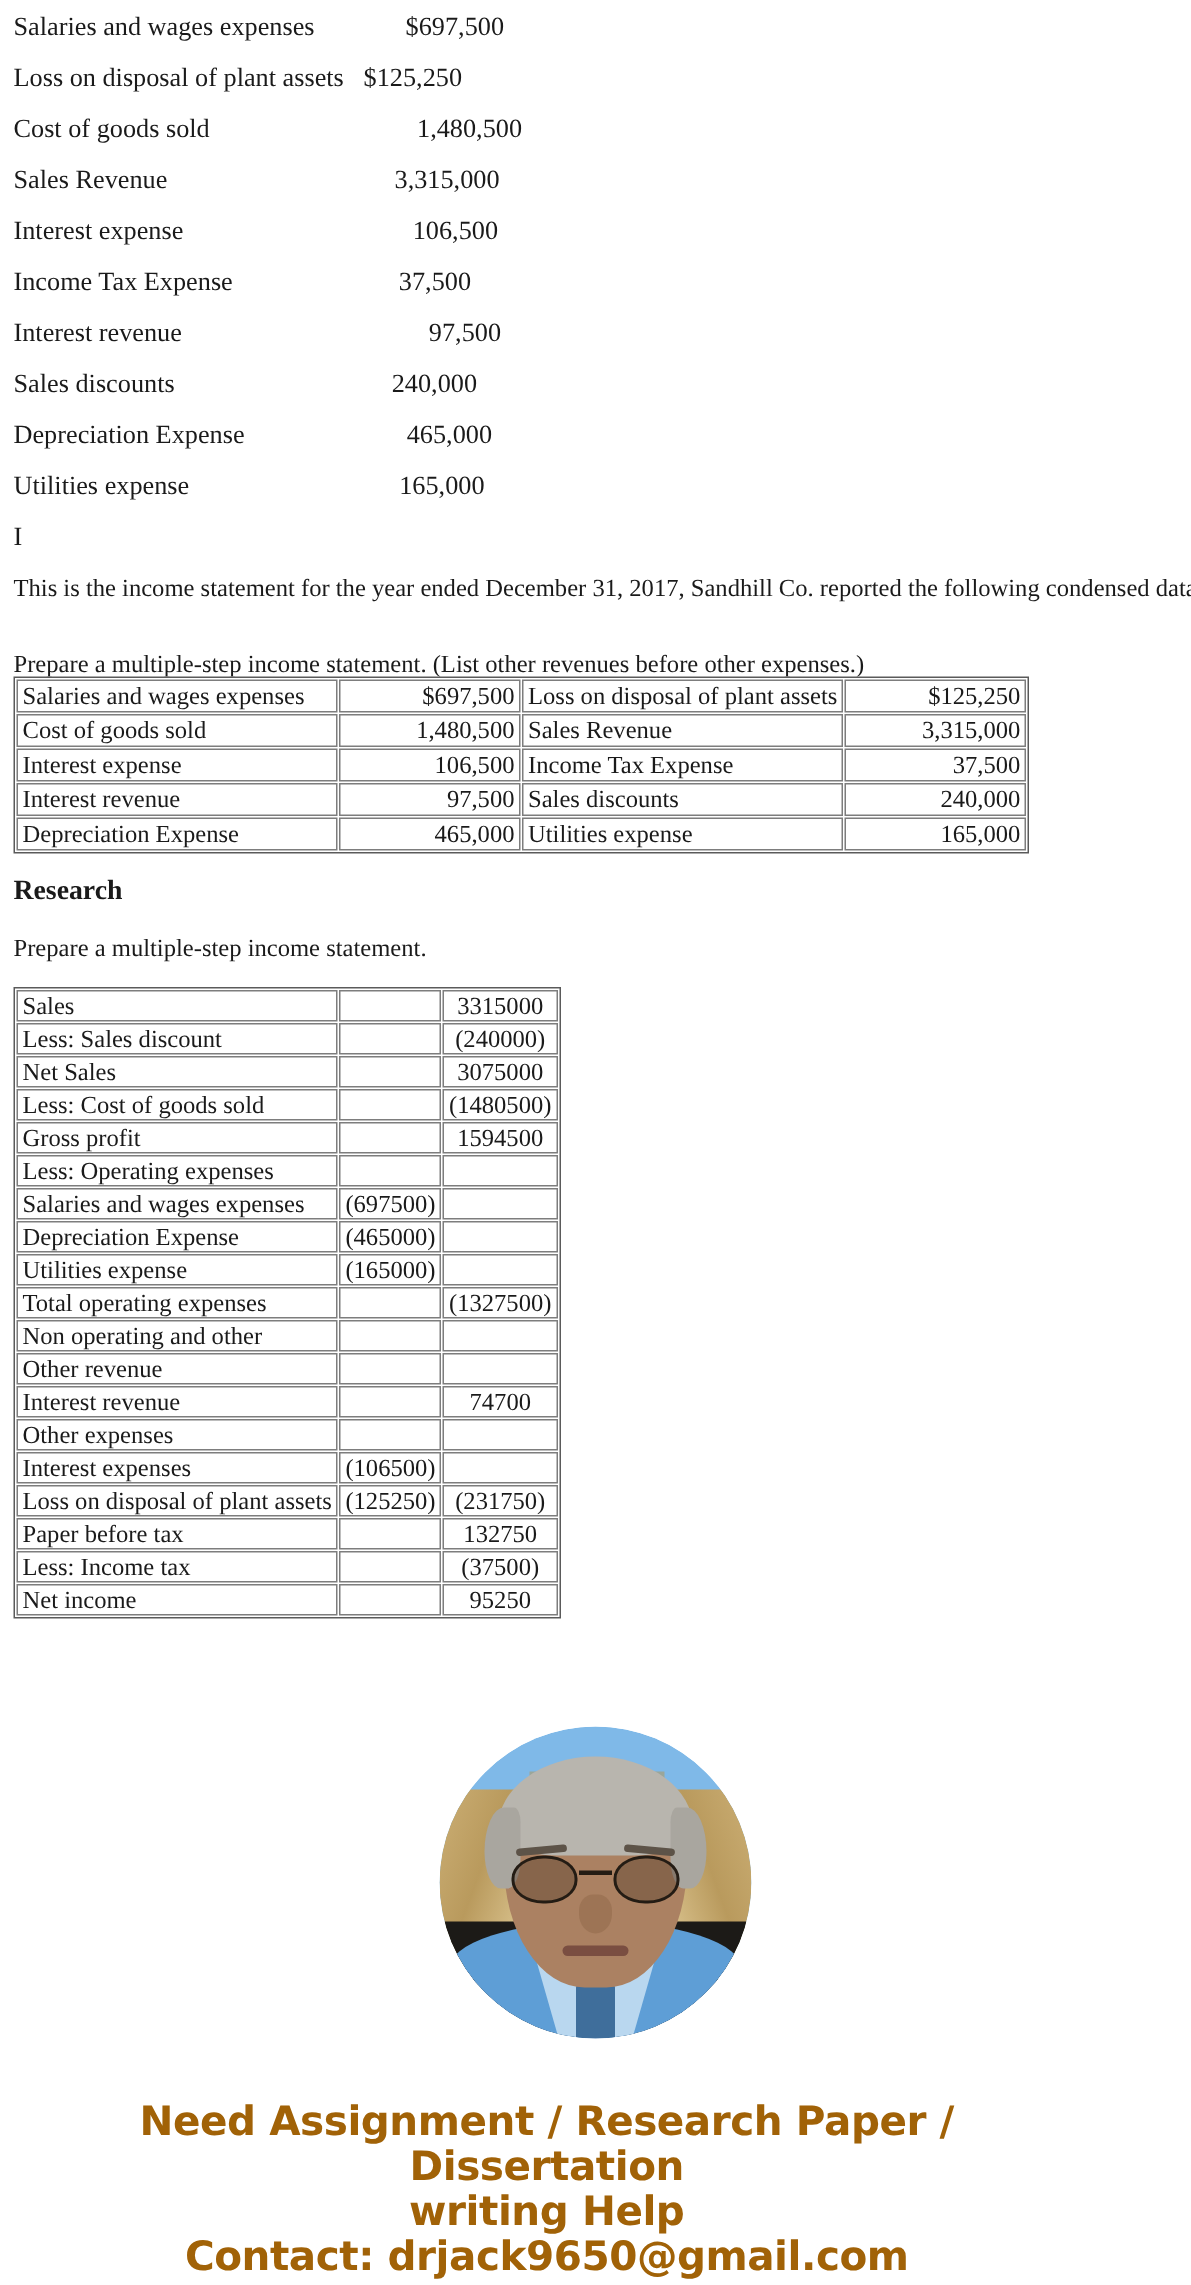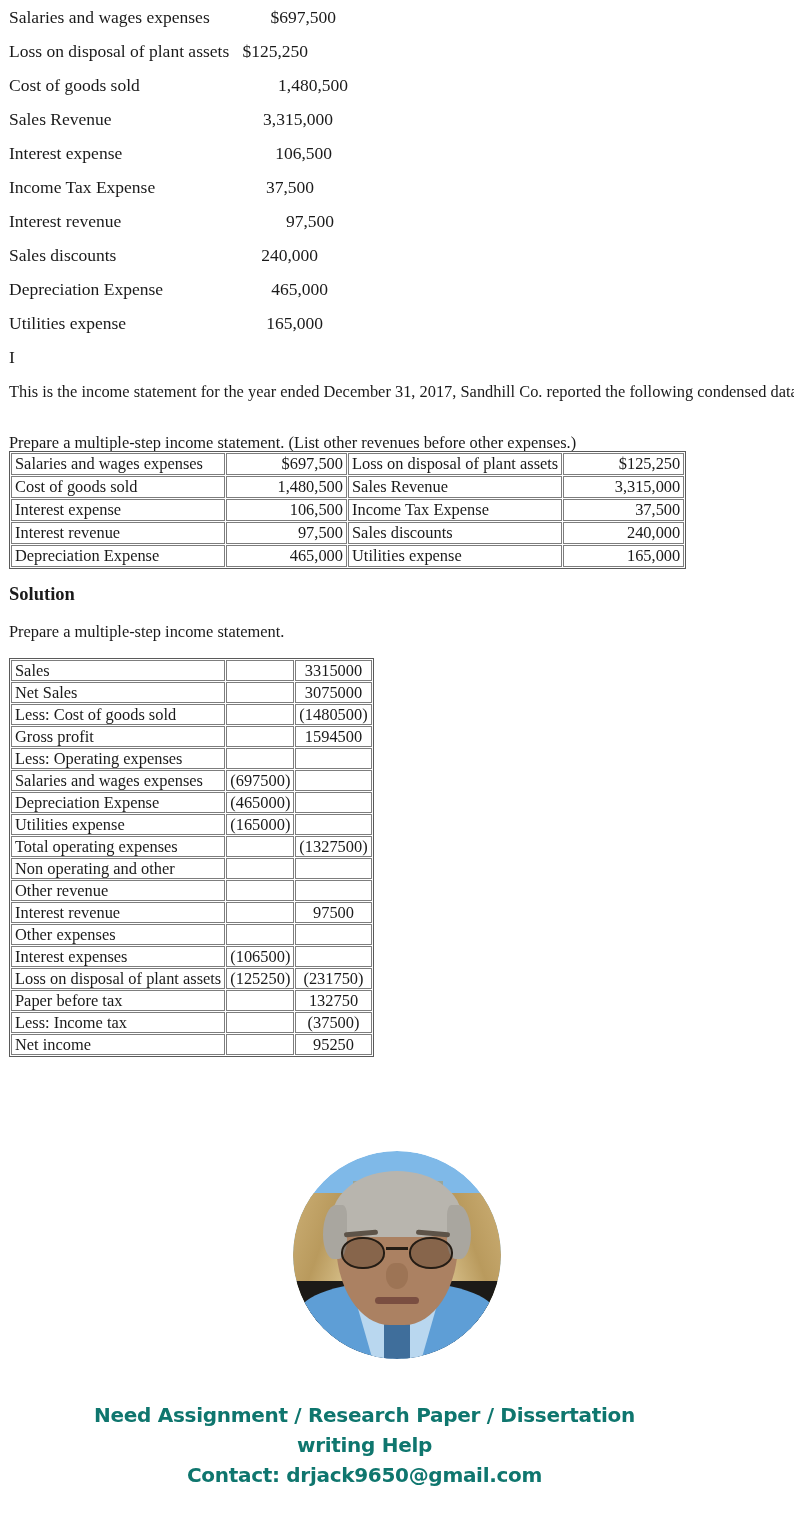--- a/index.html
+++ b/index.html
@@ -227,24 +227,24 @@
 
   
   .promo {
     position: absolute;
     left: 0;
     top: 1400px;
     width: 729px;
     text-align: center;
     font-family: "DejaVu Sans", "Liberation Sans", sans-serif;
     font-weight: bold;
-    font-size: 20px;
+    font-size: 27px;
     line-height: 30px;
     letter-spacing: -0.3px;
-    color: #0f766e;
+    color: #a16207;
   }
   .promo-line { display: block; }
 </style>
 </head>
 <body>
 
 <div class="raw-list">
     <div class="raw-row">
       <span class="raw-label">Salaries and wages expenses</span>
       <span class="raw-value" style="right: 458px;">$697,500</span>
@@ -320,31 +320,36 @@
       </tr>
       <tr>
         <td class="c0">Depreciation Expense</td>
         <td class="c1 num">465,000</td>
         <td class="c2">Utilities expense</td>
         <td class="c3 num">165,000</td>
       </tr>
     </tbody>
 </table>
 
-<div class="solution-heading">Solution</div>
+<div class="solution-heading">Research</div>
 <div class="solution-sub">Prepare a multiple-step income statement.</div>
 
 <table class="tbl" id="solution-table">
   <tbody>
       <tr>
         <td class="c0">Sales</td>
         <td class="c1"></td>
         <td class="c2">3315000</td>
       </tr>
       <tr>
+        <td class="c0">Less: Sales discount</td>
+        <td class="c1"></td>
+        <td class="c2">(240000)</td>
+      </tr>
+      <tr>
         <td class="c0">Net Sales</td>
         <td class="c1"></td>
         <td class="c2">3075000</td>
       </tr>
       <tr>
         <td class="c0">Less: Cost of goods sold</td>
         <td class="c1"></td>
         <td class="c2">(1480500)</td>
       </tr>
       <tr>
@@ -383,21 +388,21 @@
         <td class="c2"></td>
       </tr>
       <tr>
         <td class="c0">Other revenue</td>
         <td class="c1"></td>
         <td class="c2"></td>
       </tr>
       <tr>
         <td class="c0">Interest revenue</td>
         <td class="c1"></td>
-        <td class="c2">97500</td>
+        <td class="c2">74700</td>
       </tr>
       <tr>
         <td class="c0">Other expenses</td>
         <td class="c1"></td>
         <td class="c2"></td>
       </tr>
       <tr>
         <td class="c0">Interest expenses</td>
         <td class="c1">(106500)</td>
         <td class="c2"></td>

